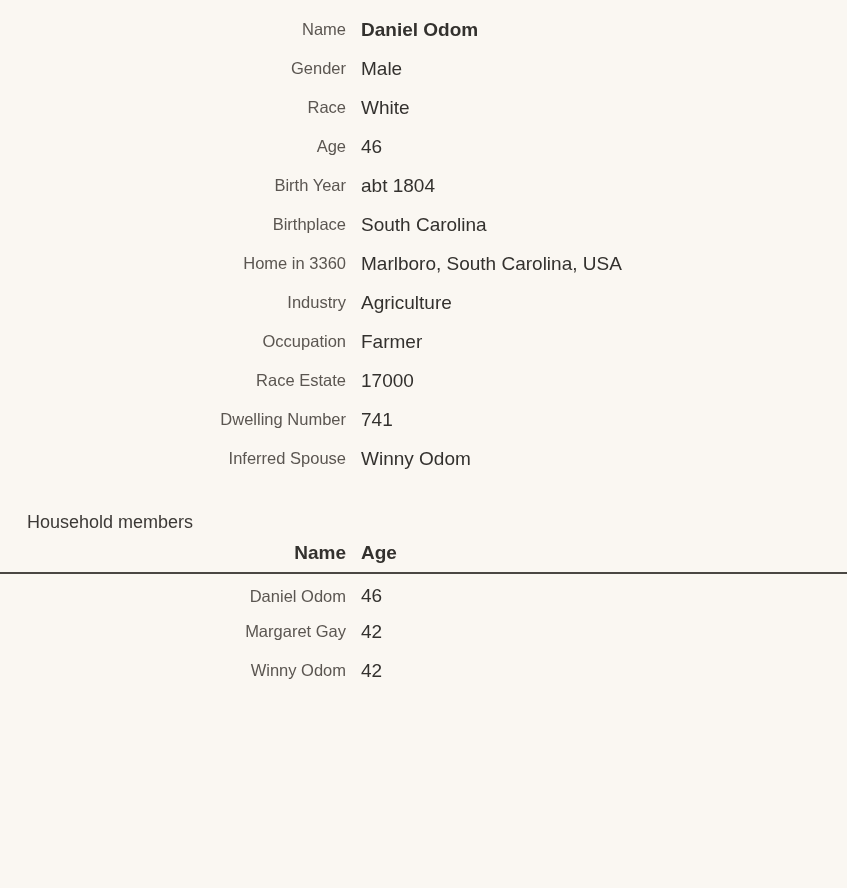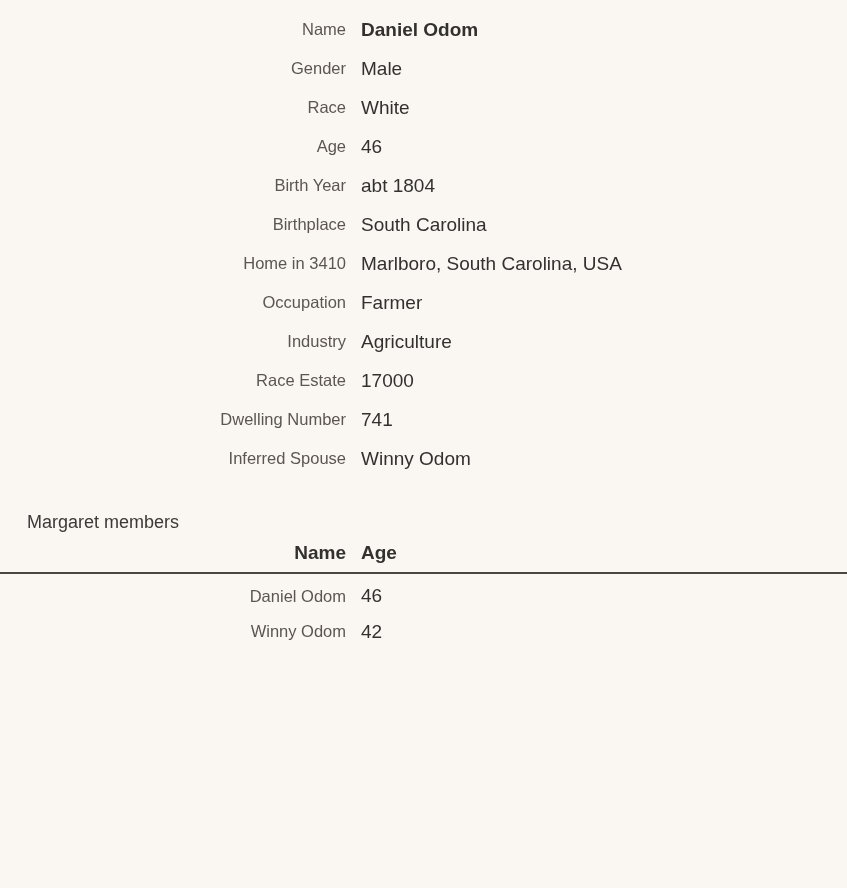--- a/index.html
+++ b/index.html
@@ -121,60 +121,64 @@
       </tr>
       <tr>
         <td class="field-label">Birth Year</td>
         <td class="field-value">abt 1804</td>
       </tr>
       <tr>
         <td class="field-label">Birthplace</td>
         <td class="field-value">South Carolina</td>
       </tr>
       <tr>
-        <td class="field-label">Home in 3410</td>
+        <td class="field-label">Home in 3360</td>
         <td class="field-value">Marlboro, South Carolina, USA</td>
+      </tr>
+      <tr>
+        <td class="field-label">Industry</td>
+        <td class="field-value">Agriculture</td>
       </tr>
       <tr>
         <td class="field-label">Occupation</td>
         <td class="field-value">Farmer</td>
-      </tr>
-      <tr>
-        <td class="field-label">Industry</td>
-        <td class="field-value">Agriculture</td>
       </tr>
       <tr>
         <td class="field-label">Race Estate</td>
         <td class="field-value">17000</td>
       </tr>
       <tr>
         <td class="field-label">Dwelling Number</td>
         <td class="field-value">741</td>
       </tr>
       <tr>
         <td class="field-label">Inferred Spouse</td>
         <td class="field-value">Winny Odom</td>
       </tr>
     </tbody>
   </table>
 
-  <div class="household-heading">Margaret members</div>
+  <div class="household-heading">Household members</div>
 
   <table class="members">
     <thead>
       <tr>
         <th class="col-name">Name</th>
         <th class="col-age">Age</th>
       </tr>
     </thead>
     <tbody>
       <tr>
         <td class="col-name">Daniel Odom</td>
         <td class="col-age">46</td>
       </tr>
       <tr>
+        <td class="col-name">Margaret Gay</td>
+        <td class="col-age">42</td>
+      </tr>
+      <tr>
         <td class="col-name">Winny Odom</td>
         <td class="col-age">42</td>
       </tr>
     </tbody>
   </table>
 
 </div>
 
 </body></html>

